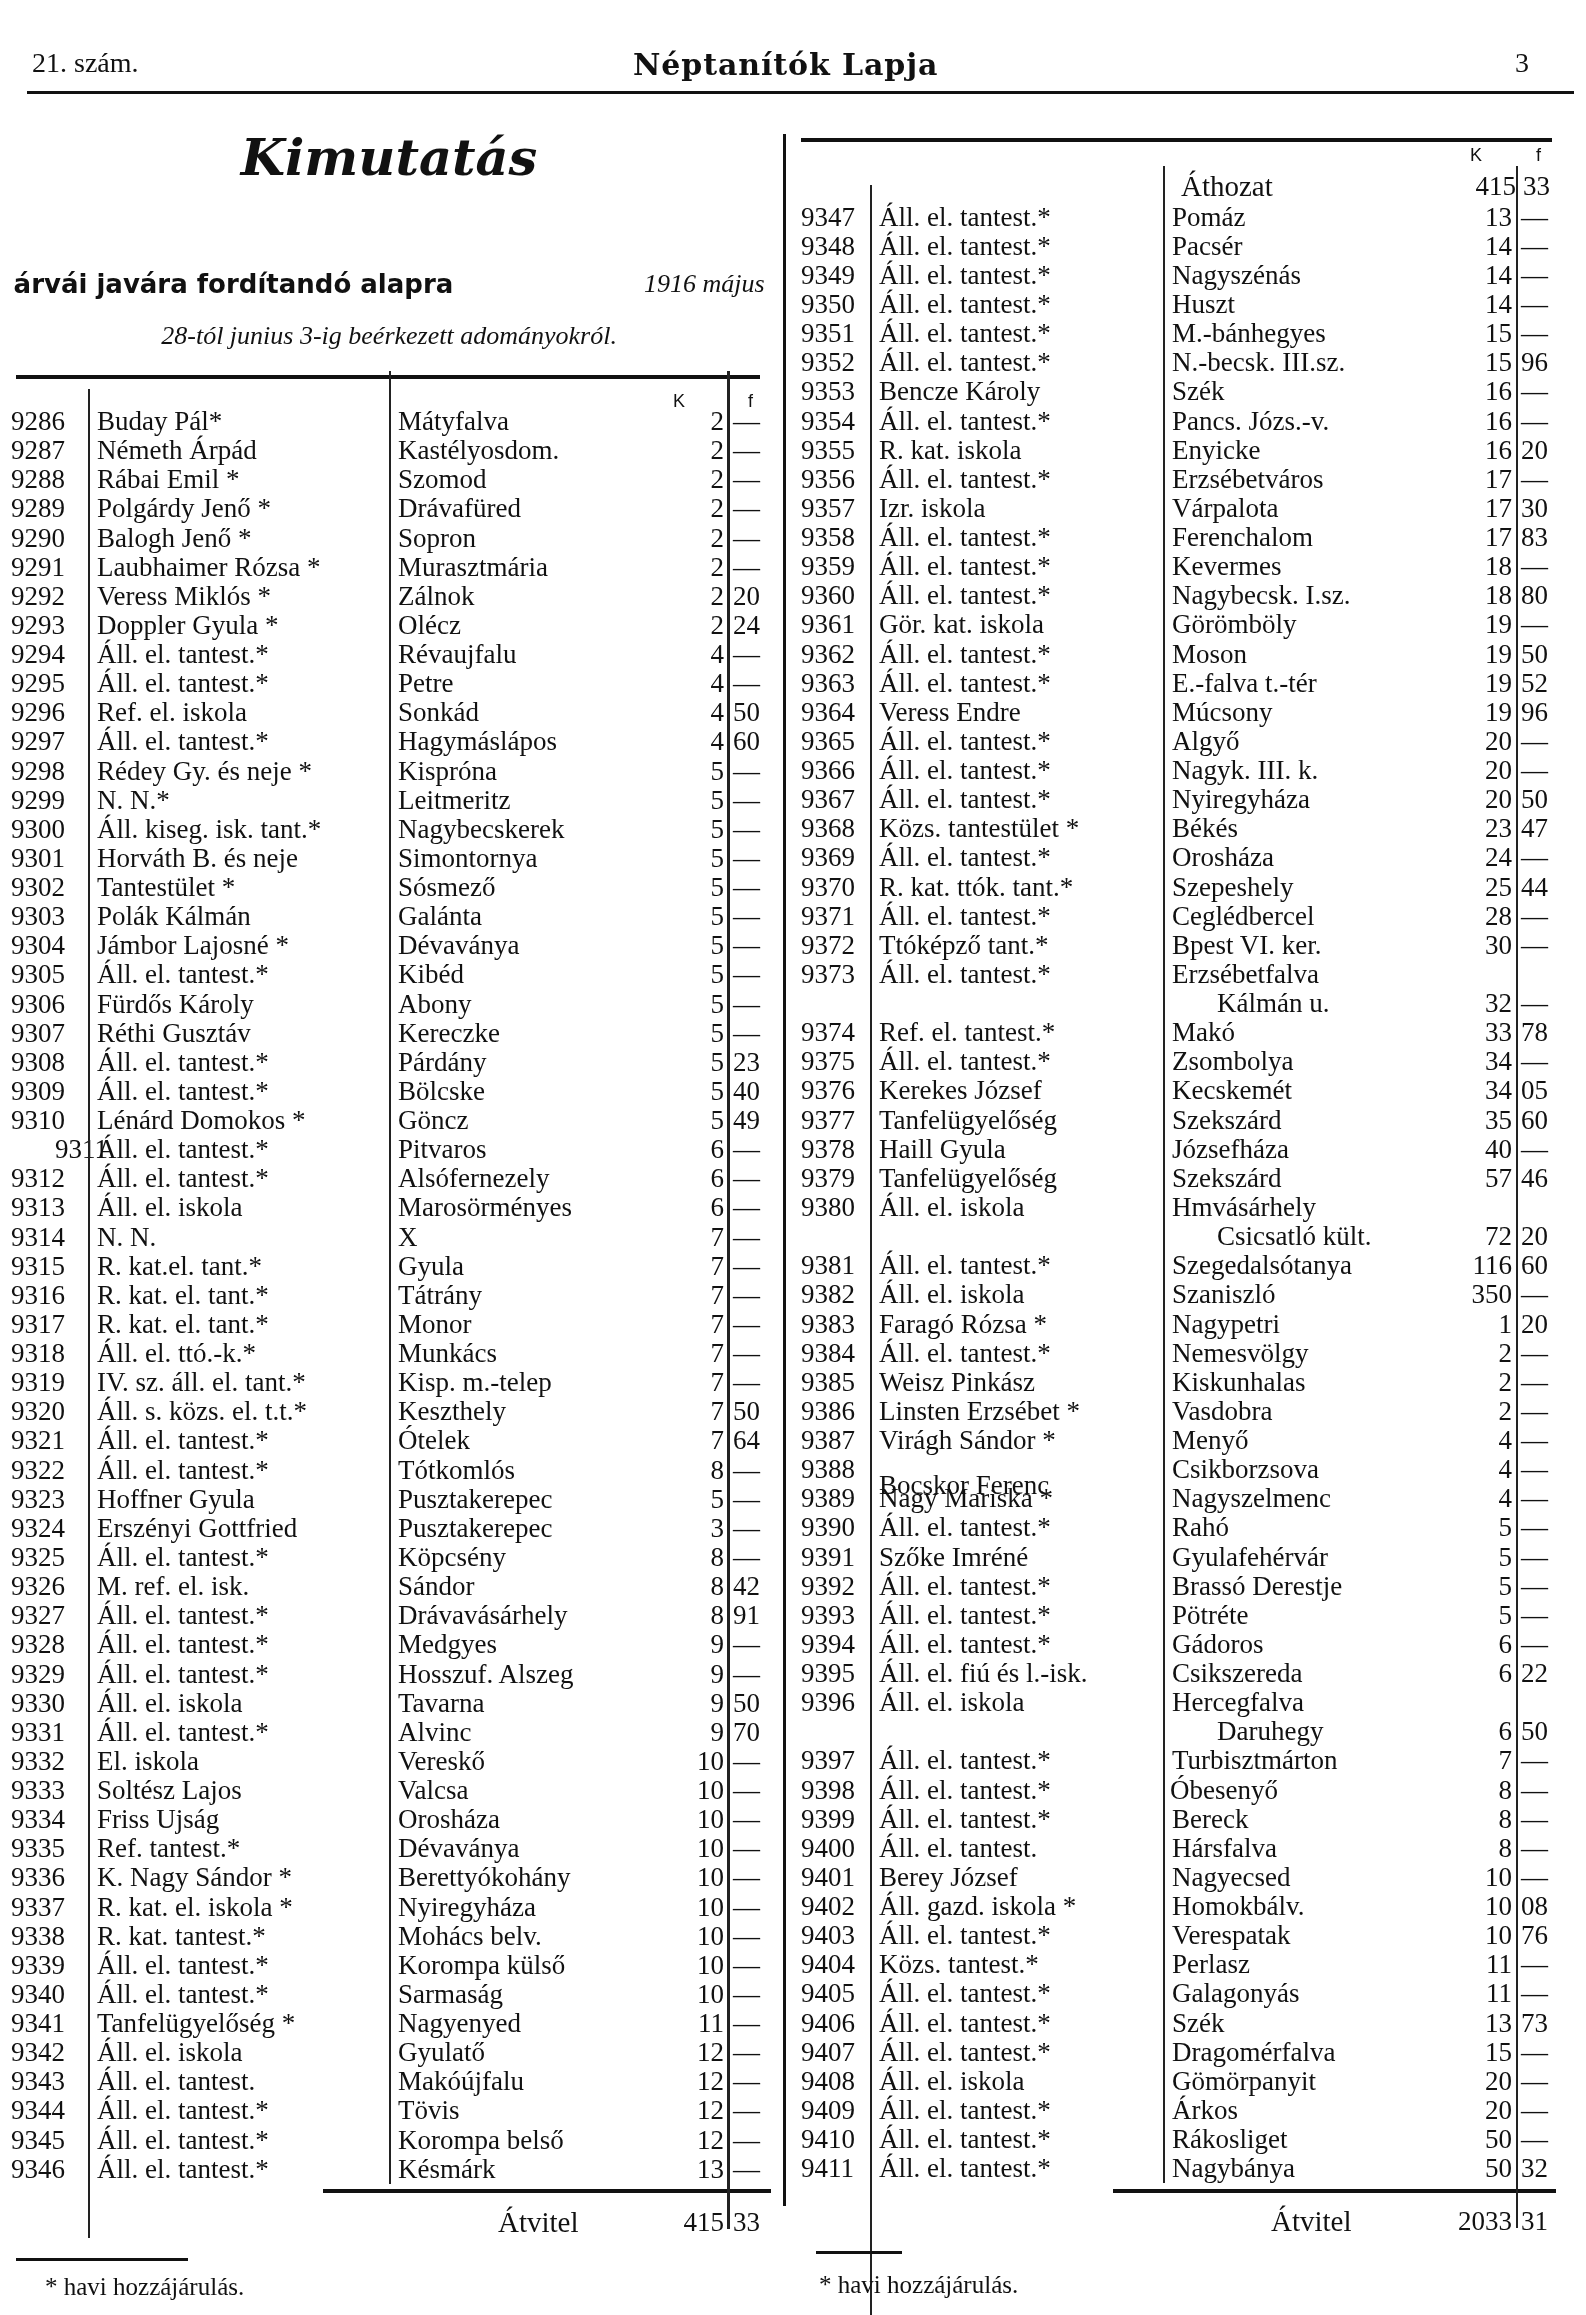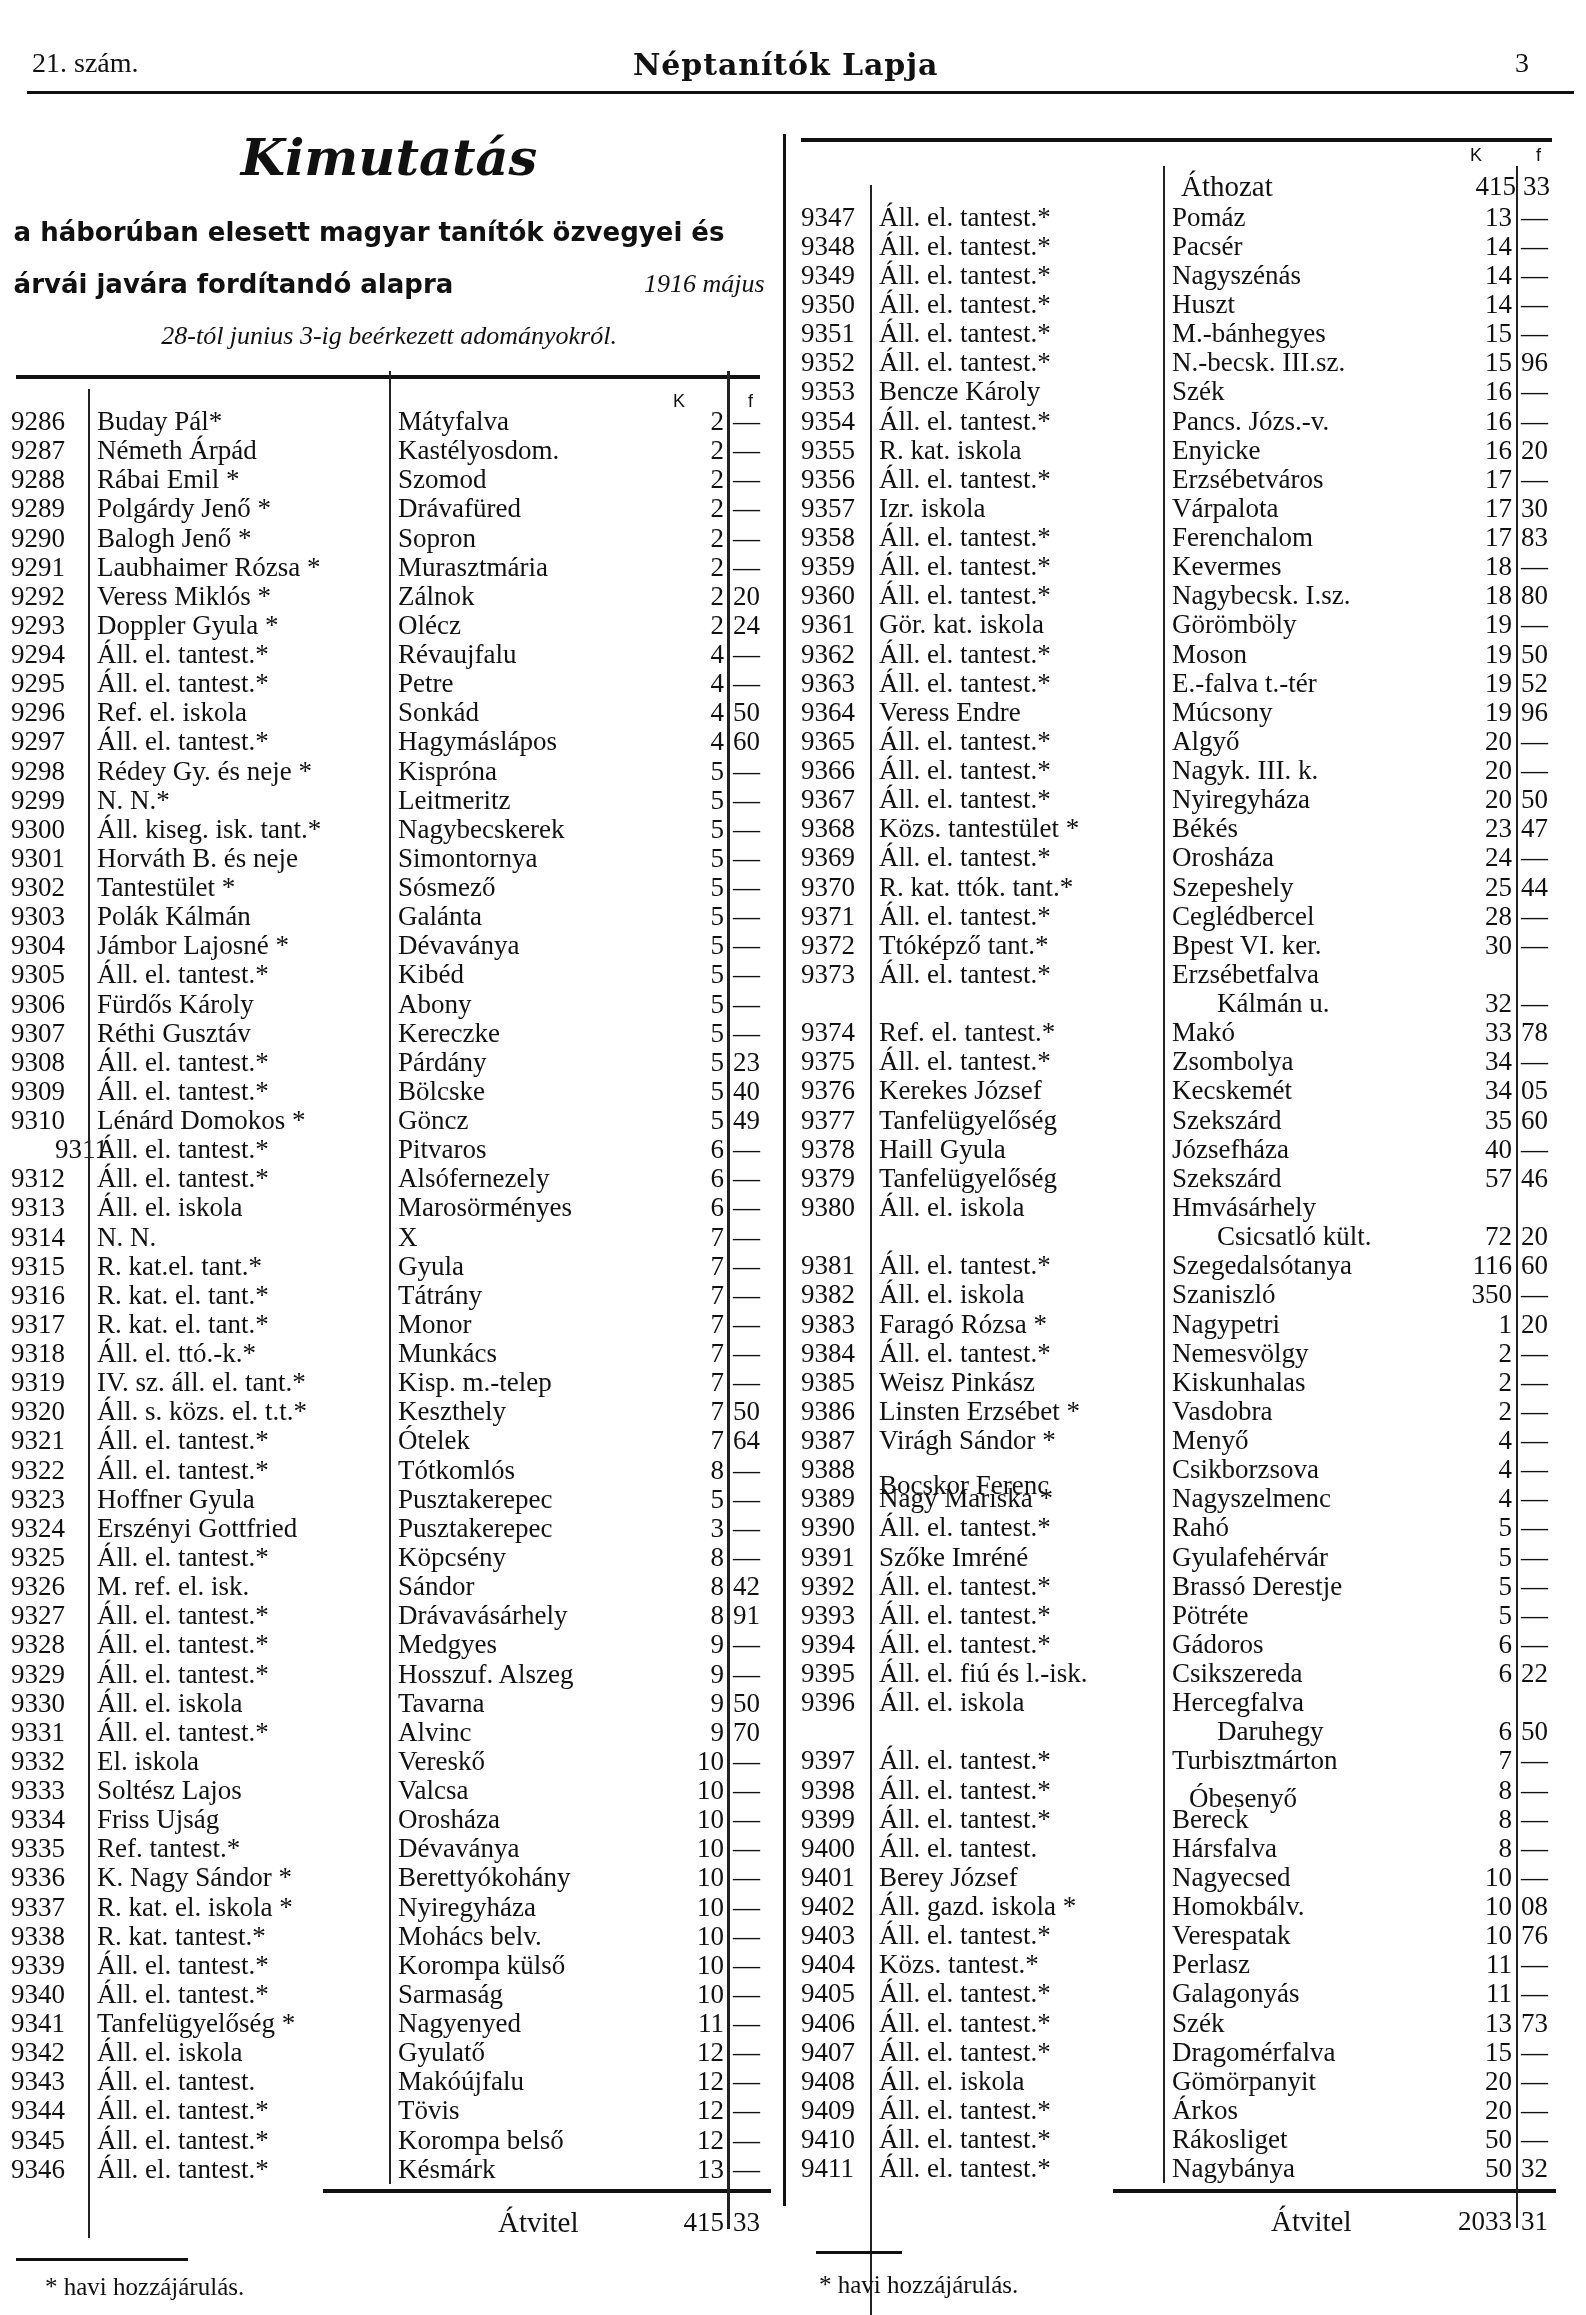--- a/index.html
+++ b/index.html
@@ -32,21 +32,21 @@
 
 <div class="hdr hdr-left">21. szám.</div>
 <div class="hdr hdr-center">Néptanítók Lapja</div>
 <div class="hdr hdr-right">3</div>
 <div class="rule" style="left:27px;top:91px;width:1547px;height:2.7px;"></div>
 
 <div class="rule" style="left:783px;top:134px;width:2.7px;height:2072px;"></div>
 
 <div class="title">Kimutatás</div>
 <div class="subtitle">
-  <span>a háborúban elesett magyar tanítók özvegyei és</span><br>
+  <br>
   <span>árvái javára fordítandó alapra</span>
   <span class="it" style="float:right;">1916 május</span>
   <span class="l3">28-tól junius 3-ig beérkezett adományokról.</span>
 </div>
 <div class="rule" style="left:16.3px;top:375px;width:744px;height:3.6px;"></div>
 
 <div class="table" id="left-table" style="left:11px;top:407px;width:760px;height:1854px;">
   <div class="th" style="left:662px;top:-16.3px;">K</div>
   <div class="th" style="left:737px;top:-16.3px;">f</div>
 <div class="row" style="top: 0px; width: 760px;">
@@ -853,21 +853,21 @@
     <div class="row" style="top: 1746px; width: 755px;">
       <span class="c-no" style="left: 0px;">9397</span>
       <span class="c-name" style="left: 78px;">Áll. el. tantest.*</span>
       <span class="c-place" style="left: 371px;">Turbisztmárton</span>
       <span class="c-k" style="left: 611px; width: 100px; top: 0px;">7</span>
       <span class="c-f" style="left: 720px; top: 0px;">—</span>
     </div>
     <div class="row" style="top: 1776px; width: 755px;">
       <span class="c-no" style="left: 0px;">9398</span>
       <span class="c-name" style="left: 78px;">Áll. el. tantest.*</span>
-      <span class="c-place" style="left: 388px; margin-top: 8px;">Óbesenyő</span>
+      <span class="c-place" style="left: 369px;">Óbesenyő</span>
       <span class="c-k" style="left: 611px; width: 100px; top: 0px;">8</span>
       <span class="c-f" style="left: 720px; top: 0px;">—</span>
     </div>
     <div class="row" style="top: 1805px; width: 755px;">
       <span class="c-no" style="left: 0px;">9399</span>
       <span class="c-name" style="left: 78px;">Áll. el. tantest.*</span>
       <span class="c-place" style="left: 371px;">Bereck</span>
       <span class="c-k" style="left: 611px; width: 100px; top: 0px;">8</span>
       <span class="c-f" style="left: 720px; top: 0px;">—</span>
     </div>

